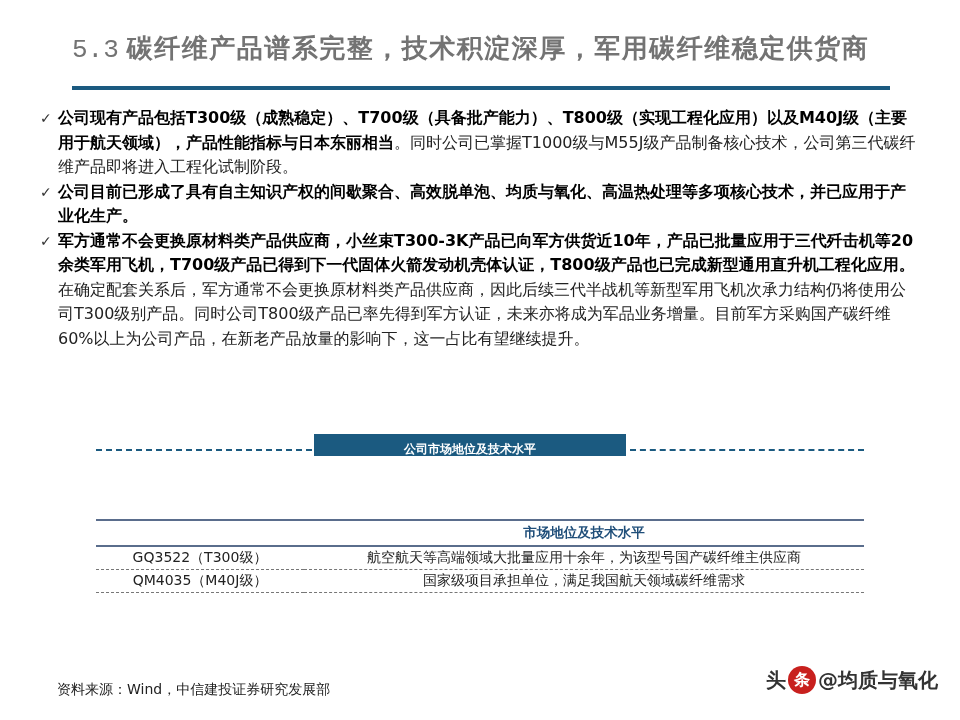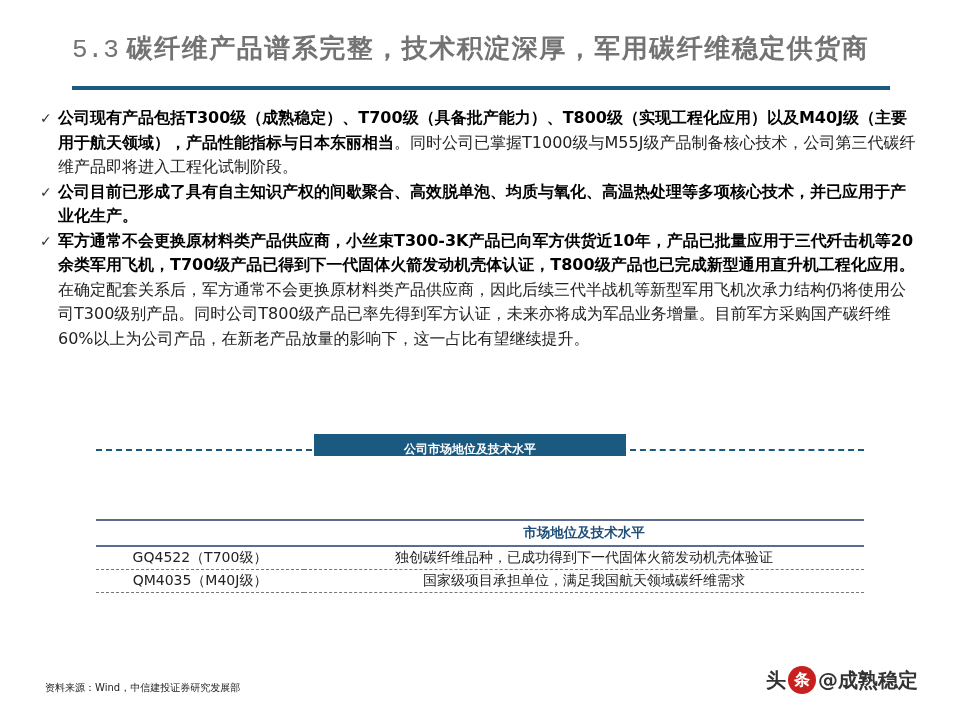--- a/index.html
+++ b/index.html
@@ -28,21 +28,21 @@
     .tbl-title {
       position: absolute; left: 218px; top: 0; width: 312px; height: 22px; background: #1b5a80;
       color: #fff; font-weight: bold; font-size: 12px; text-align: center; line-height: 30px;
     }
     table { border-collapse: collapse; width: 768px; position: absolute; left: 0; top: 40px; font-size: 14px; margin-top: 45px; }
     th { height: 22px; font-weight: bold; color: #1f4e79; font-size: 13.5px; border-top: 2px solid #5a6d8c; border-bottom: 2px solid #5a6d8c; }
     td { height: 21.8px; padding: 0; color: #222; border-bottom: 1px dashed #777; text-align: center; }
     td.c1 { width: 208px; }
     tr.last td { border-bottom: 1.5px solid #444; }
 
-    .source { position: absolute; left: 45px; top: 681px; font-size: 10px; color: #222; }
+    .source { position: absolute; left: 57px; top: 681px; font-size: 14px; color: #222; }
     .watermark { position: absolute; left: 766px; top: 666px; display: flex; align-items: center; font-size: 20px; color: #333; font-weight: bold; }
     .seal { width: 28px; height: 28px; border-radius: 50%; background: #c8201e; color: #fff; font-size: 16px; display: flex; align-items: center; justify-content: center; margin: 0 2px; }
   </style>
 </head>
 <body>
 
 <div class="title-wrap">
   <div class="title">
     <span class="num">5.3</span><span>碳纤维产品谱系完整，技术积淀深厚，军用碳纤维稳定供货商</span>
   </div>
@@ -72,30 +72,30 @@
   </div>
   <table>
     <thead>
       <tr>
         <th></th>
         <th>市场地位及技术水平</th>
       </tr>
     </thead>
     <tbody>
       <tr>
-        <td class="c1">GQ4522（T700级）</td>
-        <td>独创碳纤维品种，已成功得到下一代固体火箭发动机壳体验证</td>
+        <td class="c1">GQ3522（T300级）</td>
+        <td>航空航天等高端领域大批量应用十余年，为该型号国产碳纤维主供应商</td>
       </tr>
       <tr>
         <td class="c1">QM4035（M40J级）</td>
         <td>国家级项目承担单位，满足我国航天领域碳纤维需求</td>
       </tr>
     </tbody>
   </table>
 </div>
 
 <div class="source">资料来源：Wind，中信建投证券研究发展部</div>
 
 <div class="watermark">
   <span>头</span>
   <span class="seal">条</span>
-  <span>@成熟稳定</span>
+  <span>@均质与氧化</span>
 </div>
 
 </body></html>

